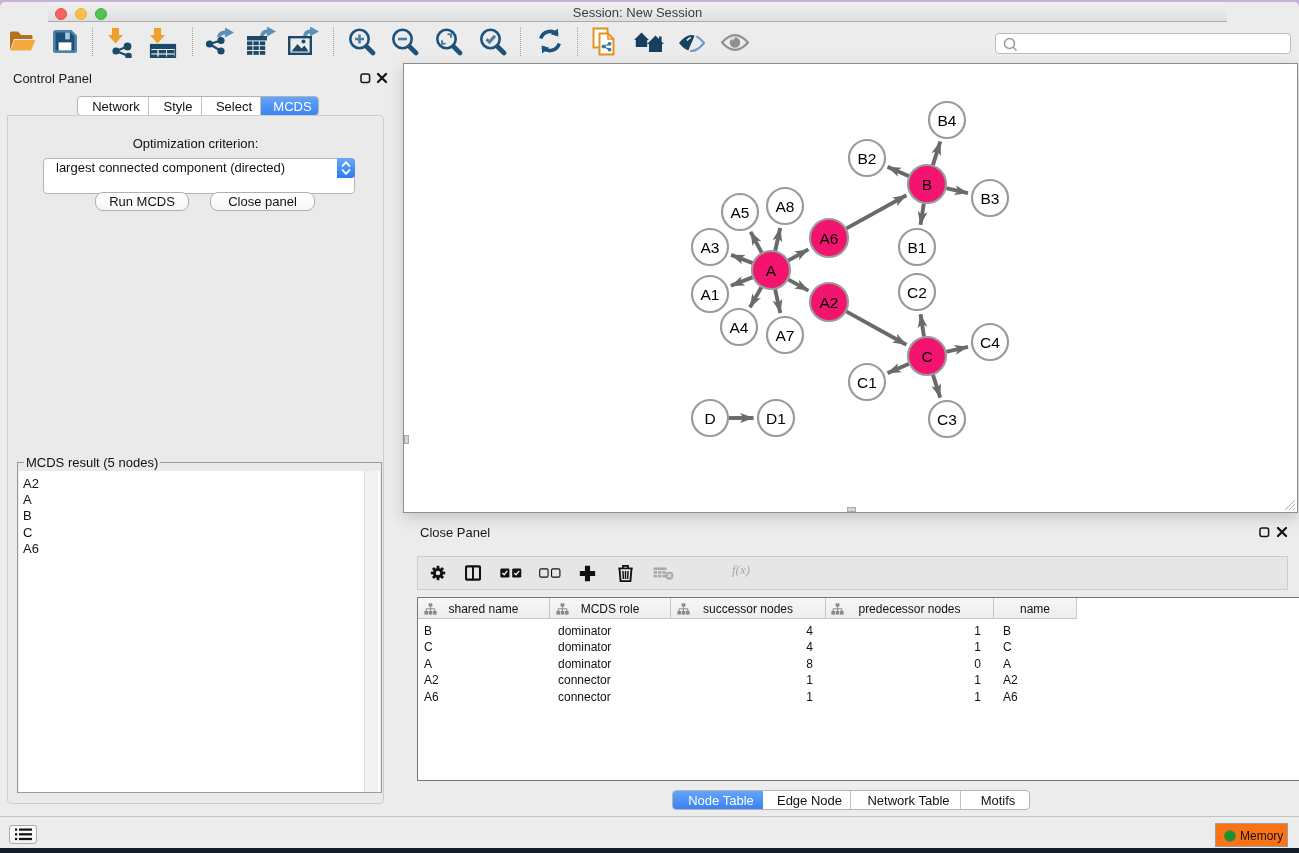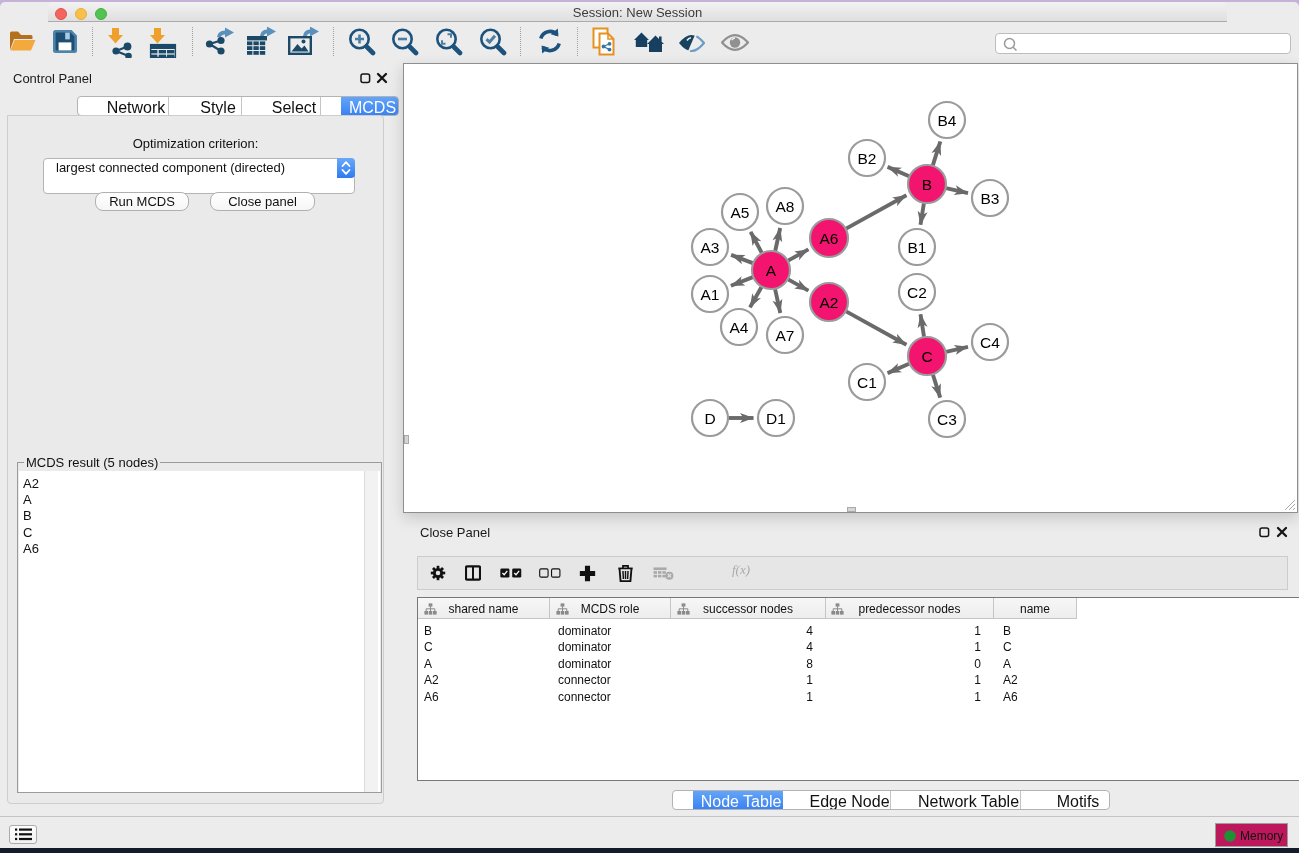--- a/index.html
+++ b/index.html
@@ -12,21 +12,21 @@
 .titlebar .title { position:absolute; left:0; right:0; top:3px; text-align:center; font-size:13px; color:#3c3c3c; }
 .tl { position:absolute; width:10px; height:10px; border-radius:50%; }
 .toolbar { position:absolute; left:0; top:20px; width:1299px; height:39px; background:#ececec; border-bottom:1px solid #bfbfbf; }
 .sep { position:absolute; top:5px; height:29px; width:0; border-left:1px dotted #a0a0a0; }
 .ticon { position:absolute; top:5px; }
 .searchbox { position:absolute; left:995px; top:11px; width:296px; height:21px; background:#fff; border:1px solid #bdbdbd; border-radius:4px; }
 .main { position:absolute; left:0; top:60px; width:1299px; height:756px; background:#ececec; }
 
 .cp-title { position:absolute; left:13px; top:71px; font-size:13px; color:#1a1a1a; }
 .tabs { position:absolute; left:77px; top:96px; height:20px; display:flex; border:1px solid #b3b3b3; border-radius:4px; overflow:hidden; background:#fff; }
-.tab { font-size:16px; color:#111; padding:2px 0 0 6px; text-align:center; border-right:1px solid #c4c4c4;margin-left:20px; }
+.tab { font-size:13px; color:#111; padding:2px 0 0 6px; text-align:center; border-right:1px solid #c4c4c4; }
 .tab:last-child { border-right:none; }
 .tab.sel { background:linear-gradient(#64a5f8,#3b82f2); color:#fff; border-right:none; }
 .cp-content { position:absolute; left:7px; top:115px; width:377px; height:689px; background:#eaeaea; border:1px solid #cdcdcd; border-radius:0 4px 4px 4px; }
 .opt-label { position:absolute; left:0; width:391px; top:136px; text-align:center; font-size:13px; color:#111; }
 .selectbox { position:absolute; left:43px; top:158px; width:312px; height:36px; background:#fff; border:1px solid #b4b4b4; border-radius:4px; font-size:13px; color:#111; line-height:18px; padding-left:12px; }
 .stepper { position:absolute; right:-1px; top:-1px; width:18px; height:20px; background:linear-gradient(#6aa9f8,#2e7bf1); border-radius:0 4px 4px 0; }
 .btn { position:absolute; height:19px; background:linear-gradient(#ffffff,#f6f6f6); border:1px solid #b0b0b0; border-radius:8px; font-size:13px; color:#111; text-align:center; padding-top:1px; }
 .fieldset { position:absolute; left:17px; top:462px; width:365px; height:331px; border:1px solid #9b9b9b; }
 .fieldset .legend { position:absolute; left:6px; top:-8px; background:#eaeaea; font-size:13px; color:#111; padding:0 2px; }
 .mcds-list { position:absolute; left:1px; top:8px; width:361px; height:321px; background:#fff; font-size:13px; color:#111; padding-top:5px; }
@@ -39,21 +39,21 @@
 
 .tp-title { position:absolute; left:420px; top:525px; font-size:13px; color:#1a1a1a; }
 .tp-toolbar { position:absolute; left:417px; top:556px; width:871px; height:34px; background:#e6e6e6; border:1px solid #cccccc; }
 .tp-table { position:absolute; left:417px; top:597px; width:1048px; height:184px; background:#fff; border:1px solid #777777; }
 .th-cell { position:absolute; top:0; height:21px; background:linear-gradient(#f7f7f7,#ededed); border-right:1px solid #c6c6c6; border-bottom:1px solid #c6c6c6; font-size:12px; color:#111; text-align:center; padding-top:4px; }
 .td { position:absolute; font-size:12px; color:#111; height:16.5px; }
 .bottom-tabs { position:absolute; top:790px; height:20px; display:flex; border:1px solid #b3b3b3; border-radius:4px; overflow:hidden; background:#fff; }
 
 .statusbar { position:absolute; left:0; top:816px; width:1299px; height:32px; background:#ececec; border-top:1px solid #c3c3c3; }
 .sb-btn { position:absolute; left:9px; top:8px; width:28px; height:19px; background:linear-gradient(#fdfdfd,#f2f2f2); border:1px solid #ababab; border-radius:3px; }
-.mem-btn { position:absolute; left:1215px; top:6px; width:73px; height:24px; background:#be185d; border:1px solid #9d9d9d; font-size:12px; color:#111; }
+.mem-btn { position:absolute; left:1215px; top:6px; width:73px; height:24px; background:#f97316; border:1px solid #9d9d9d; font-size:12px; color:#111; }
 </style>
 </head>
 <body>
 <div class="desktop-top"></div>
 <div class="appwin">
   <div class="titlebar">
     <div class="tl" style="left:7px; top:6px; width:12px; height:12px; background:#f4635e; border:0.5px solid #e0534e;"></div>
     <div class="tl" style="left:27px; top:6px; width:12px; height:12px; background:#f7c04a; border:0.5px solid #e8ae39;"></div>
     <div class="tl" style="left:47px; top:6px; width:12px; height:12px; background:#52c252; border:0.5px solid #43b143;"></div>
     <div class="title">Session: New Session</div>

